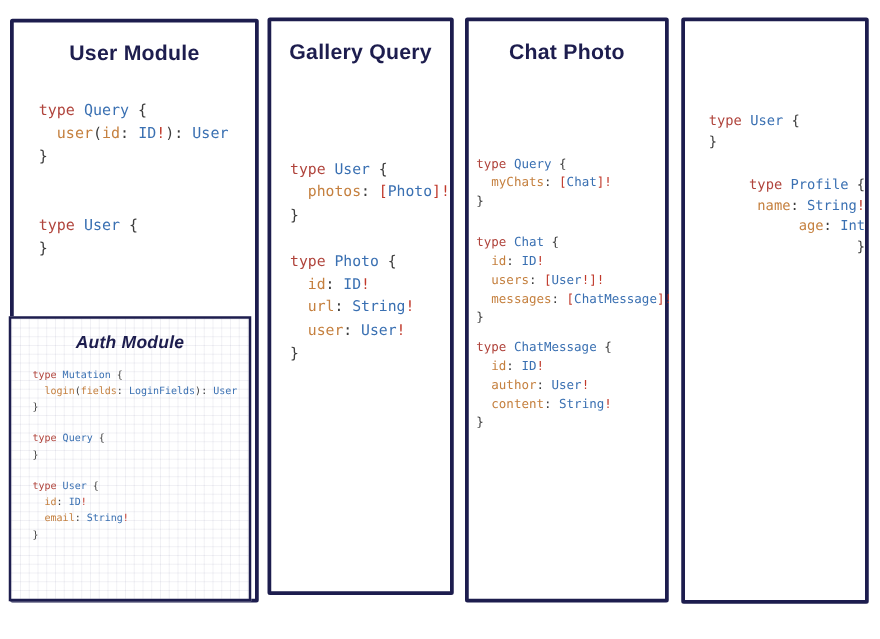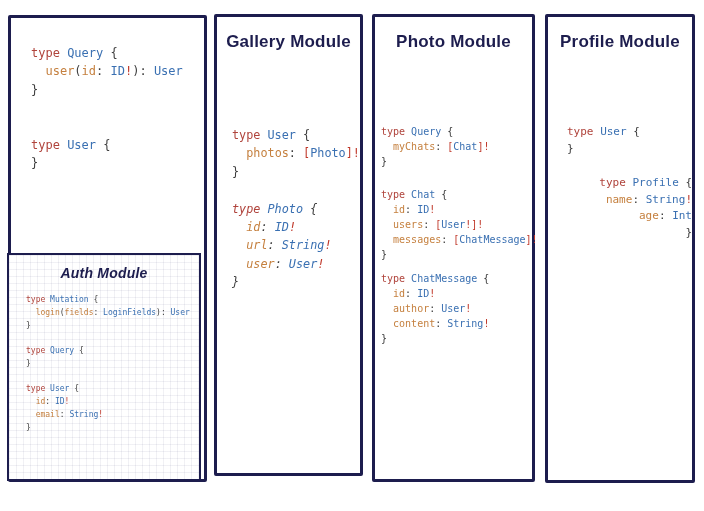--- a/index.html
+++ b/index.html
@@ -61,62 +61,62 @@
 
   
   #box-auth .code { font-size: 8px; line-height: 13px; margin-left: 17px; margin-top: 12px; }
   #auth-code-0 { margin-top: 13px; }
   #auth-code-1 { margin-top: 15px; }
   #auth-code-2 { margin-top: 15px; }
 
   
   #panel-gallery .code { font-size: 11.8px; line-height: 18.3px; margin-left: 15px; }
   #gallery-code-0 { margin-top: 74px; }
-  #gallery-code-1 { margin-top: 19px; font-style: italic; }
+  #gallery-code-1 { margin-top: 19px; }
 
   
   #panel-chat .code { font-size: 10px; line-height: 15.2px; margin-left: 6px; }
   #chat-code-0 { margin-top: 72px; }
   #chat-code-1 { margin-top: 17px; }
   #chat-code-2 { margin-top: 8px; }
 
   
   #panel-profile .code { font-size: 11px; line-height: 16.5px; margin-left: 19px; }
   #profile-code-0 { margin-top: 72px; }
   #profile-code-1 { margin-top: 18px; text-align: right; }
 </style>
 </head>
 <body>
 
 <div class="canvas">
 
   <div class="panel" id="panel-user">
+    <h2 class="panel-title">User Module</h2>
     <div class="code" id="user-code-0"><div class="line"><span class="tok-k">type </span><span class="tok-t">Query </span><span class="tok-p">{</span></div><div class="line"><span class="tok-p">  </span><span class="tok-f">user</span><span class="tok-p">(</span><span class="tok-f">id</span><span class="tok-p">: </span><span class="tok-t">ID</span><span class="tok-b">!</span><span class="tok-p">): </span><span class="tok-t">User</span></div><div class="line"><span class="tok-p">}</span></div></div>
     <div class="code" id="user-code-1"><div class="line"><span class="tok-k">type </span><span class="tok-t">User </span><span class="tok-p">{</span></div><div class="line"><span class="tok-p">}</span></div></div>
   </div>
 
   <div id="box-auth">
     <h2 class="panel-title">Auth Module</h2>
     <div class="code" id="auth-code-0"><div class="line"><span class="tok-k">type </span><span class="tok-t">Mutation </span><span class="tok-p">{</span></div><div class="line"><span class="tok-p">  </span><span class="tok-f">login</span><span class="tok-p">(</span><span class="tok-f">fields</span><span class="tok-p">: </span><span class="tok-t">LoginFields</span><span class="tok-p">): </span><span class="tok-t">User</span></div><div class="line"><span class="tok-p">}</span></div></div>
     <div class="code" id="auth-code-1"><div class="line"><span class="tok-k">type </span><span class="tok-t">Query </span><span class="tok-p">{</span></div><div class="line"><span class="tok-p">}</span></div></div>
     <div class="code" id="auth-code-2"><div class="line"><span class="tok-k">type </span><span class="tok-t">User </span><span class="tok-p">{</span></div><div class="line"><span class="tok-p">  </span><span class="tok-f">id</span><span class="tok-p">: </span><span class="tok-t">ID</span><span class="tok-b">!</span></div><div class="line"><span class="tok-p">  </span><span class="tok-f">email</span><span class="tok-p">: </span><span class="tok-t">String</span><span class="tok-b">!</span></div><div class="line"><span class="tok-p">}</span></div></div>
   </div>
 
   <div class="panel" id="panel-gallery">
-    <h2 class="panel-title">Gallery Module</h2>
+    <h2 class="panel-title">Gallery Query</h2>
     <div class="code" id="gallery-code-0"><div class="line"><span class="tok-k">type </span><span class="tok-t">User </span><span class="tok-p">{</span></div><div class="line"><span class="tok-p">  </span><span class="tok-f">photos</span><span class="tok-p">: </span><span class="tok-b">[</span><span class="tok-t">Photo</span><span class="tok-b">]!</span></div><div class="line"><span class="tok-p">}</span></div></div>
     <div class="code" id="gallery-code-1"><div class="line"><span class="tok-k">type </span><span class="tok-t">Photo </span><span class="tok-p">{</span></div><div class="line"><span class="tok-p">  </span><span class="tok-f">id</span><span class="tok-p">: </span><span class="tok-t">ID</span><span class="tok-b">!</span></div><div class="line"><span class="tok-p">  </span><span class="tok-f">url</span><span class="tok-p">: </span><span class="tok-t">String</span><span class="tok-b">!</span></div><div class="line"><span class="tok-p">  </span><span class="tok-f">user</span><span class="tok-p">: </span><span class="tok-t">User</span><span class="tok-b">!</span></div><div class="line"><span class="tok-p">}</span></div></div>
   </div>
 
   <div class="panel" id="panel-chat">
-    <h2 class="panel-title">Photo Module</h2>
+    <h2 class="panel-title">Chat Photo</h2>
     <div class="code" id="chat-code-0"><div class="line"><span class="tok-k">type </span><span class="tok-t">Query </span><span class="tok-p">{</span></div><div class="line"><span class="tok-p">  </span><span class="tok-f">myChats</span><span class="tok-p">: </span><span class="tok-b">[</span><span class="tok-t">Chat</span><span class="tok-b">]!</span></div><div class="line"><span class="tok-p">}</span></div></div>
     <div class="code" id="chat-code-1"><div class="line"><span class="tok-k">type </span><span class="tok-t">Chat </span><span class="tok-p">{</span></div><div class="line"><span class="tok-p">  </span><span class="tok-f">id</span><span class="tok-p">: </span><span class="tok-t">ID</span><span class="tok-b">!</span></div><div class="line"><span class="tok-p">  </span><span class="tok-f">users</span><span class="tok-p">: </span><span class="tok-b">[</span><span class="tok-t">User</span><span class="tok-b">!]!</span></div><div class="line"><span class="tok-p">  </span><span class="tok-f">messages</span><span class="tok-p">: </span><span class="tok-b">[</span><span class="tok-t">ChatMessage</span><span class="tok-b">]!</span></div><div class="line"><span class="tok-p">}</span></div></div>
     <div class="code" id="chat-code-2"><div class="line"><span class="tok-k">type </span><span class="tok-t">ChatMessage </span><span class="tok-p">{</span></div><div class="line"><span class="tok-p">  </span><span class="tok-f">id</span><span class="tok-p">: </span><span class="tok-t">ID</span><span class="tok-b">!</span></div><div class="line"><span class="tok-p">  </span><span class="tok-f">author</span><span class="tok-p">: </span><span class="tok-t">User</span><span class="tok-b">!</span></div><div class="line"><span class="tok-p">  </span><span class="tok-f">content</span><span class="tok-p">: </span><span class="tok-t">String</span><span class="tok-b">!</span></div><div class="line"><span class="tok-p">}</span></div></div>
   </div>
 
   <div class="panel" id="panel-profile">
-    <h2 class="panel-title">Profile Module</h2>
     <div class="code" id="profile-code-0"><div class="line"><span class="tok-k">type </span><span class="tok-t">User </span><span class="tok-p">{</span></div><div class="line"><span class="tok-p">}</span></div></div>
     <div class="code" id="profile-code-1"><div class="line"><span class="tok-k">type </span><span class="tok-t">Profile </span><span class="tok-p">{</span></div><div class="line"><span class="tok-p">  </span><span class="tok-f">name</span><span class="tok-p">: </span><span class="tok-t">String</span><span class="tok-b">!</span></div><div class="line"><span class="tok-p">  </span><span class="tok-f">age</span><span class="tok-p">: </span><span class="tok-t">Int</span></div><div class="line"><span class="tok-p">}</span></div></div>
   </div>
 
 </div>
 
 </body></html>

